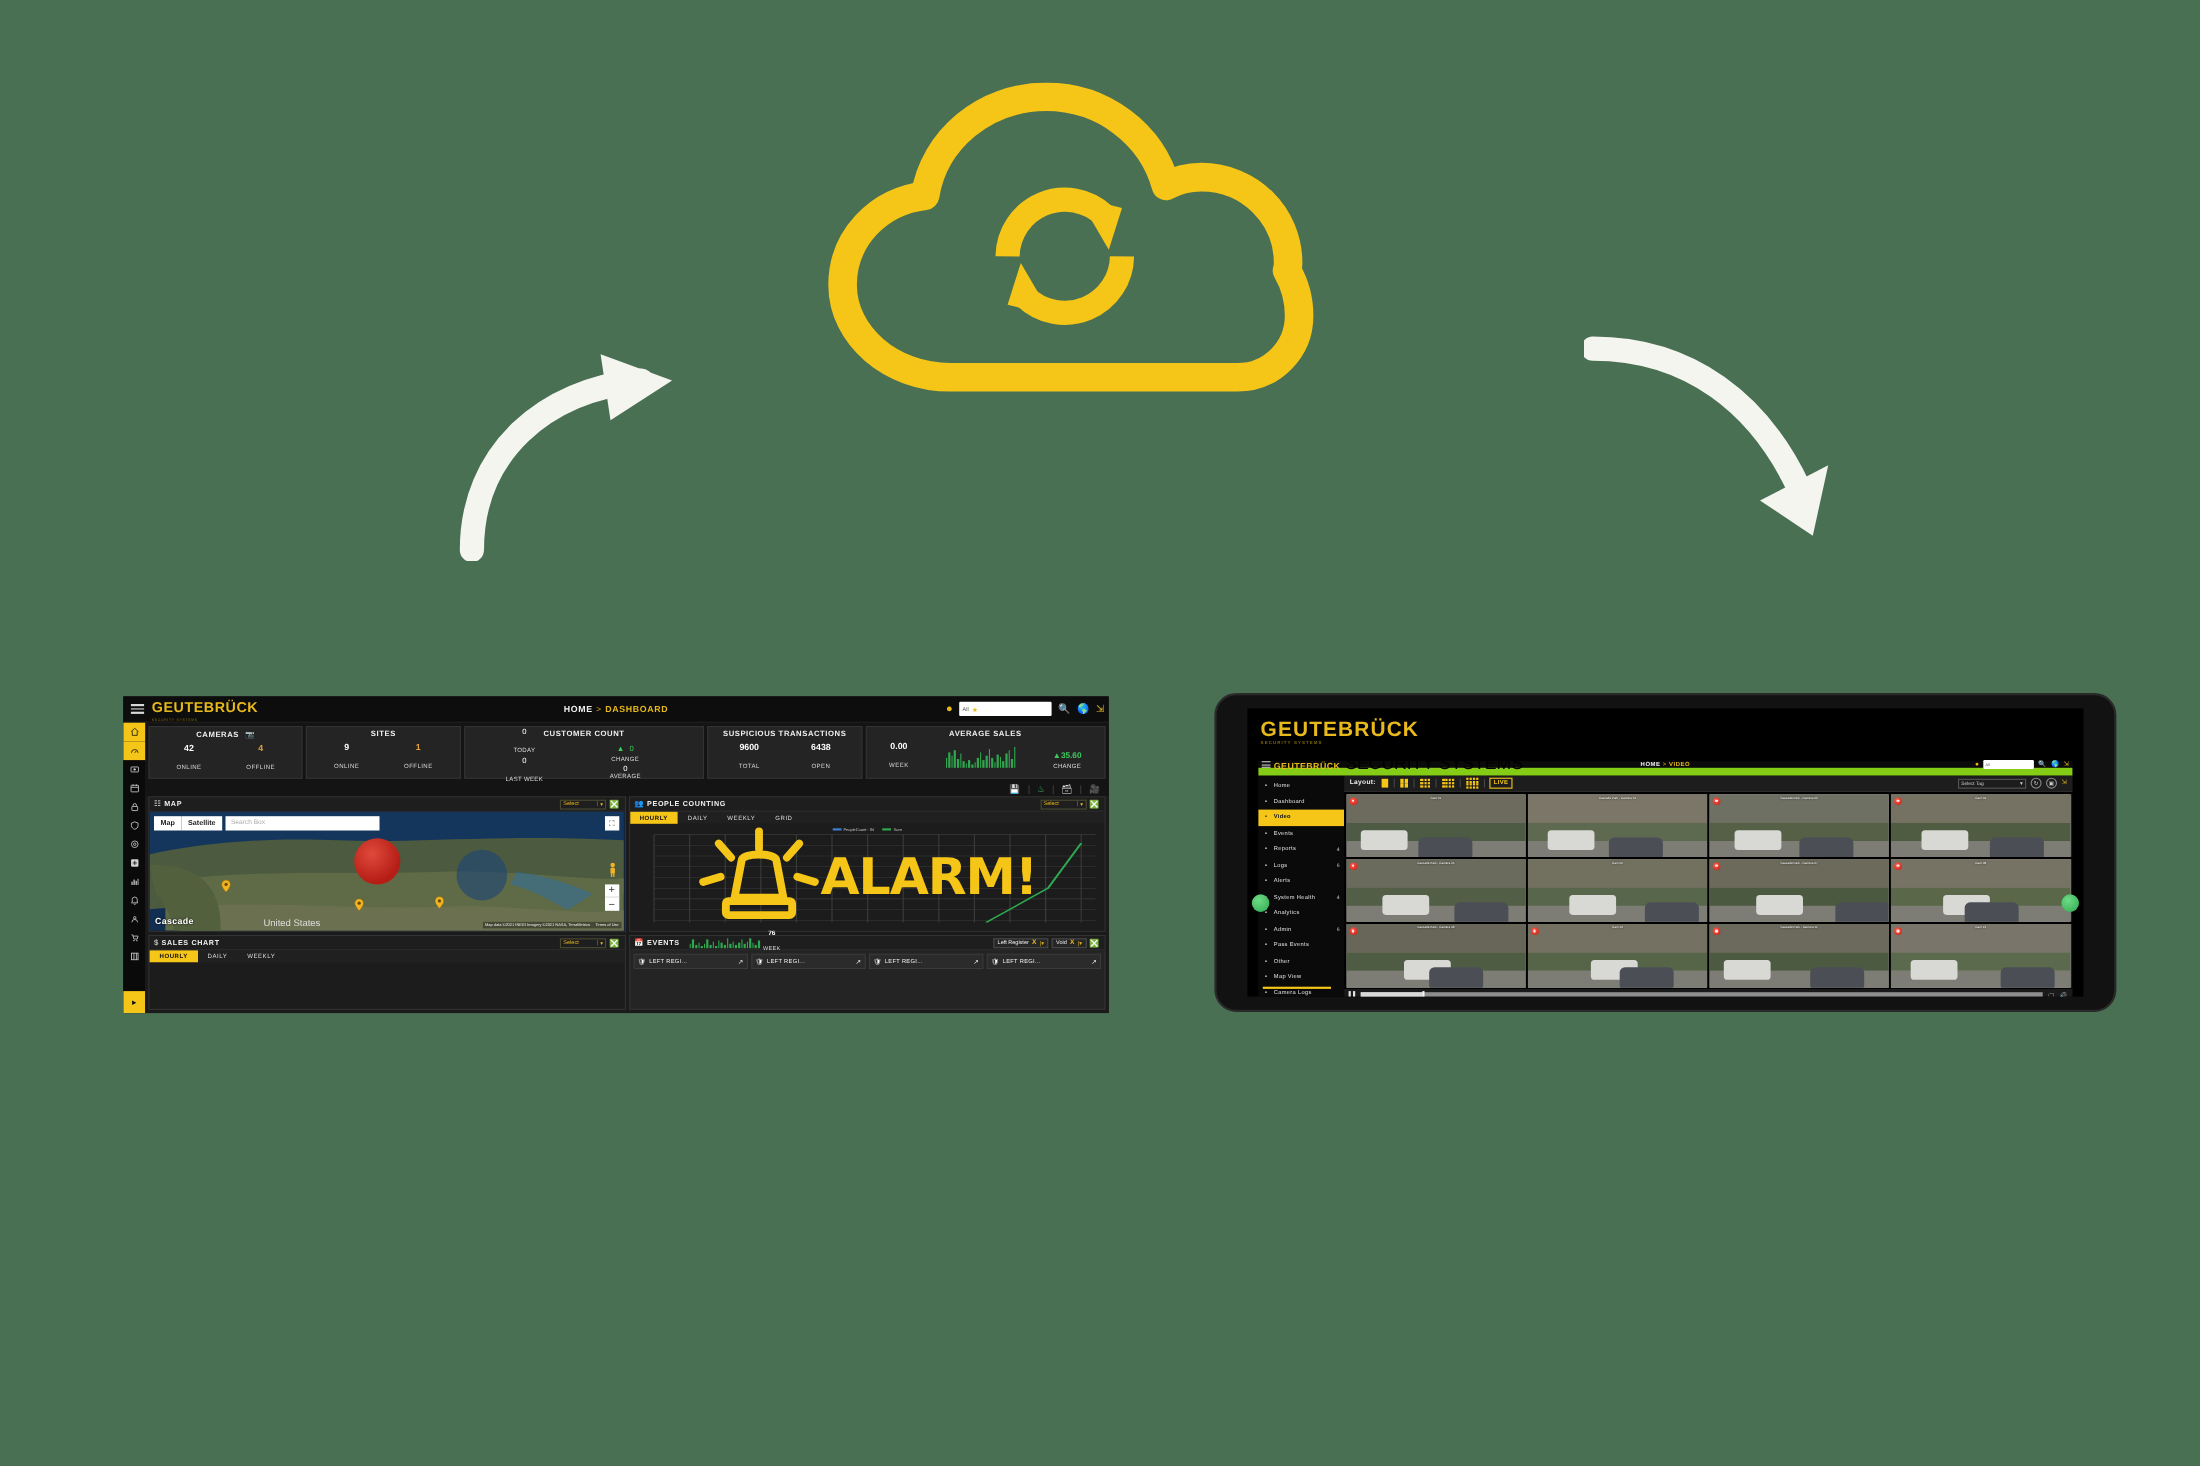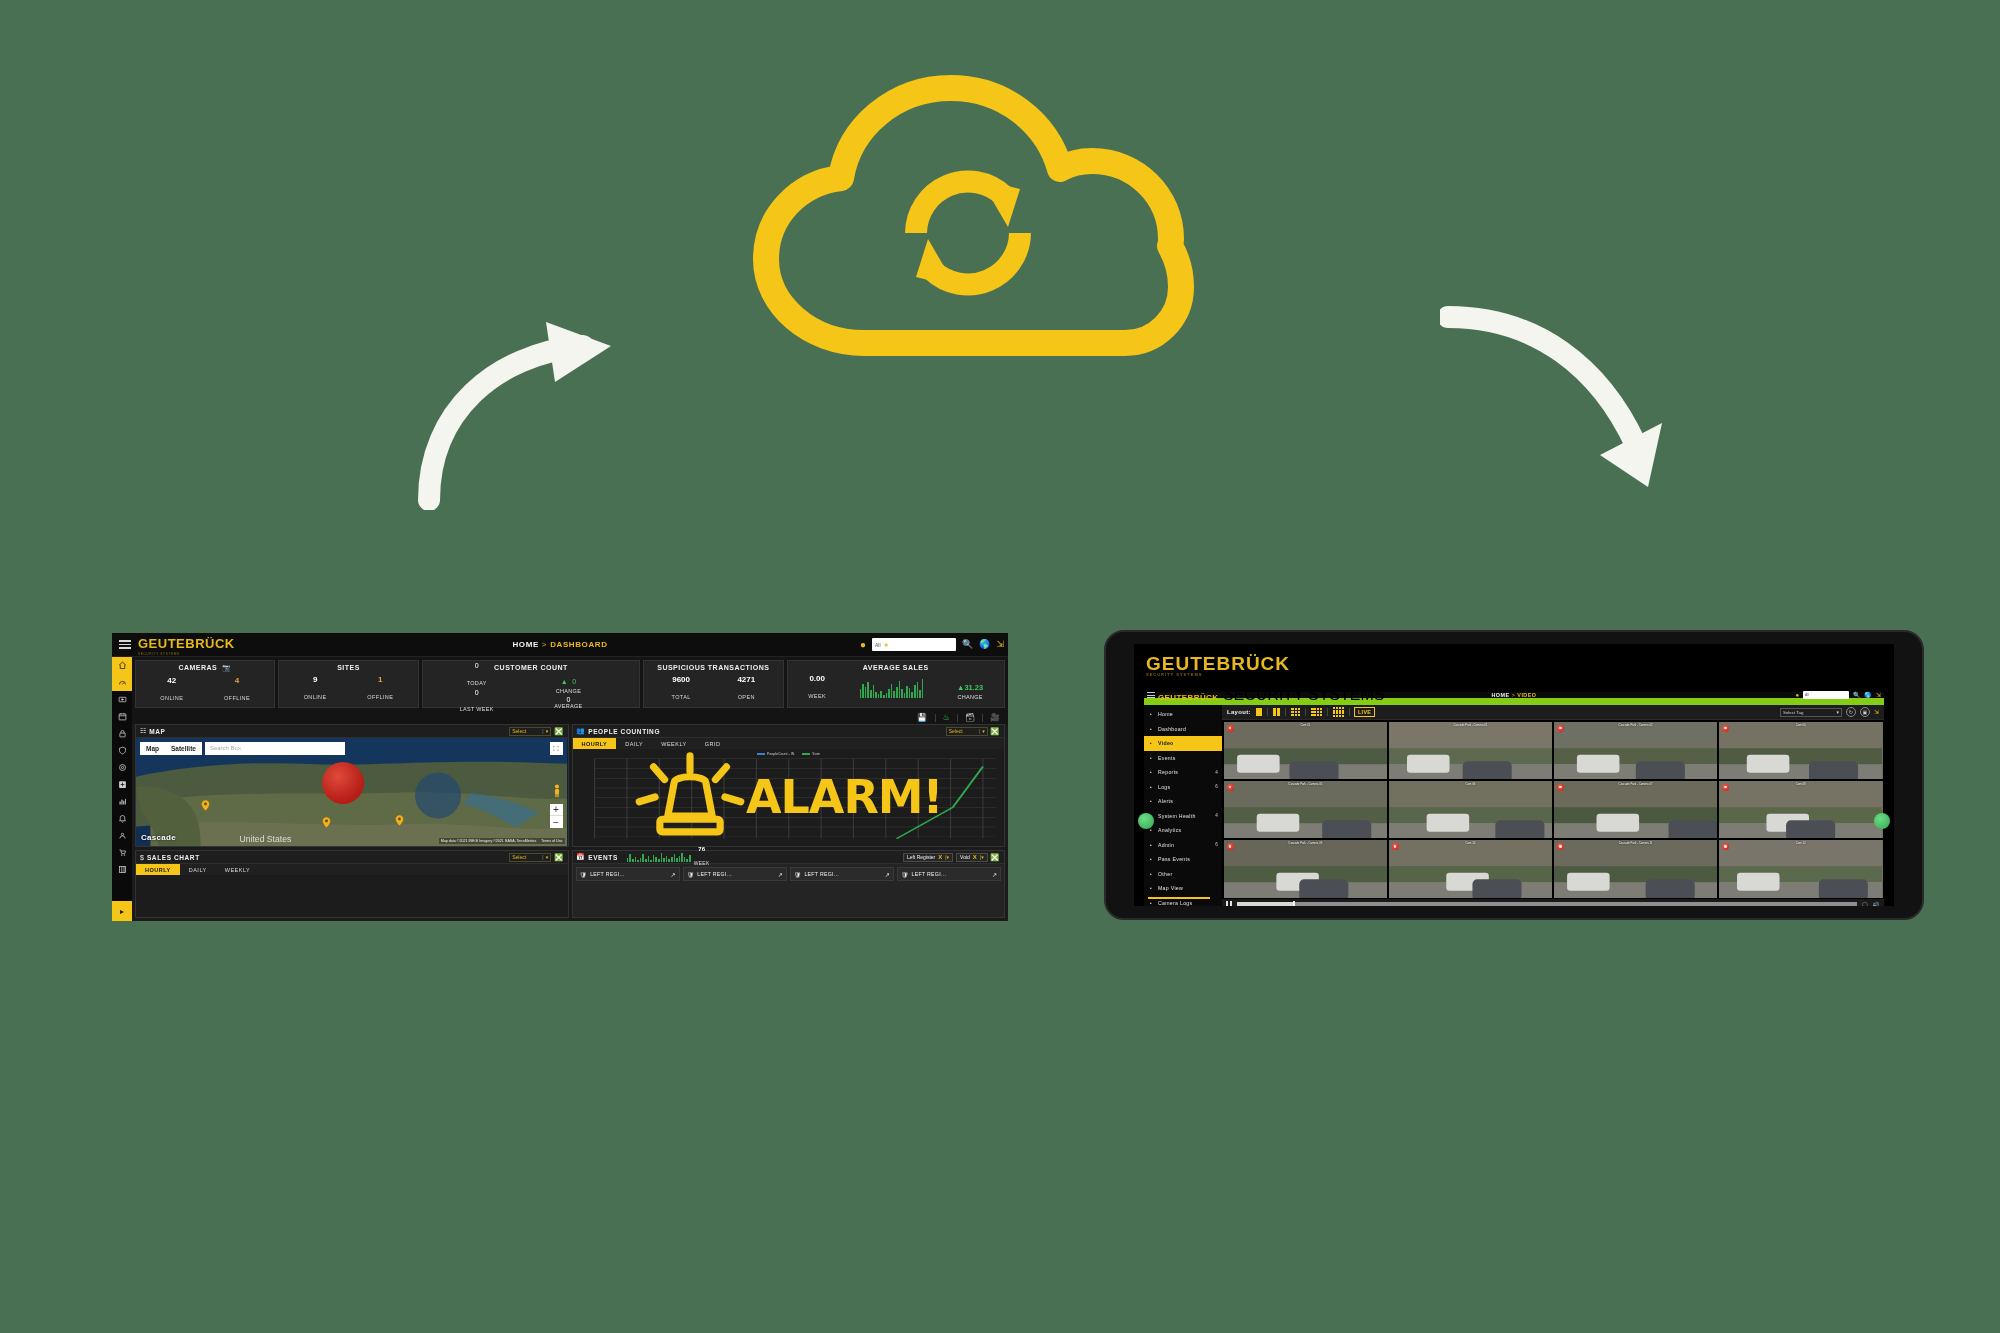--- a/index.html
+++ b/index.html
@@ -414,21 +414,21 @@
             </div>
 
             <div class="kpi">
               <div class="kpi-title">SUSPICIOUS TRANSACTIONS</div>
               <div class="kpi-pair">
                 <div class="kpi-val">
                   <span class="n">9600</span>
                   <span class="t">TOTAL</span>
                 </div>
                 <div class="kpi-val">
-                  <span class="n">4271</span>
+                  <span class="n">6438</span>
                   <span class="t">OPEN</span>
                 </div>
               </div>
             </div>
 
             <div class="kpi wide">
               <div class="kpi-title">AVERAGE SALES</div>
               <div class="avg-row">
                 <div class="kpi-val">
                   <span class="n">0.00</span>
@@ -455,21 +455,21 @@
                     <i style="height: 5px;"></i>
                     <i style="height: 12px;"></i>
                     <i style="height: 10px;"></i>
                     <i style="height: 6px;"></i>
                     <i style="height: 13px;"></i>
                     <i style="height: 16px;"></i>
                     <i style="height: 8px;"></i>
                     <i style="height: 19px;"></i>
                   </div>
                 <div class="chg">
-                  <span class="n">▲</span><span class="n">31.23</span>
+                  <span class="n">▲</span><span class="n">35.60</span>
                   <span class="t">CHANGE</span>
                 </div>
               </div>
             </div>
           </div>
 
           <div class="actionbar">
             <span class="ab">💾</span>
             <span class="divider"></span>
             <span class="ab green">♨</span>

